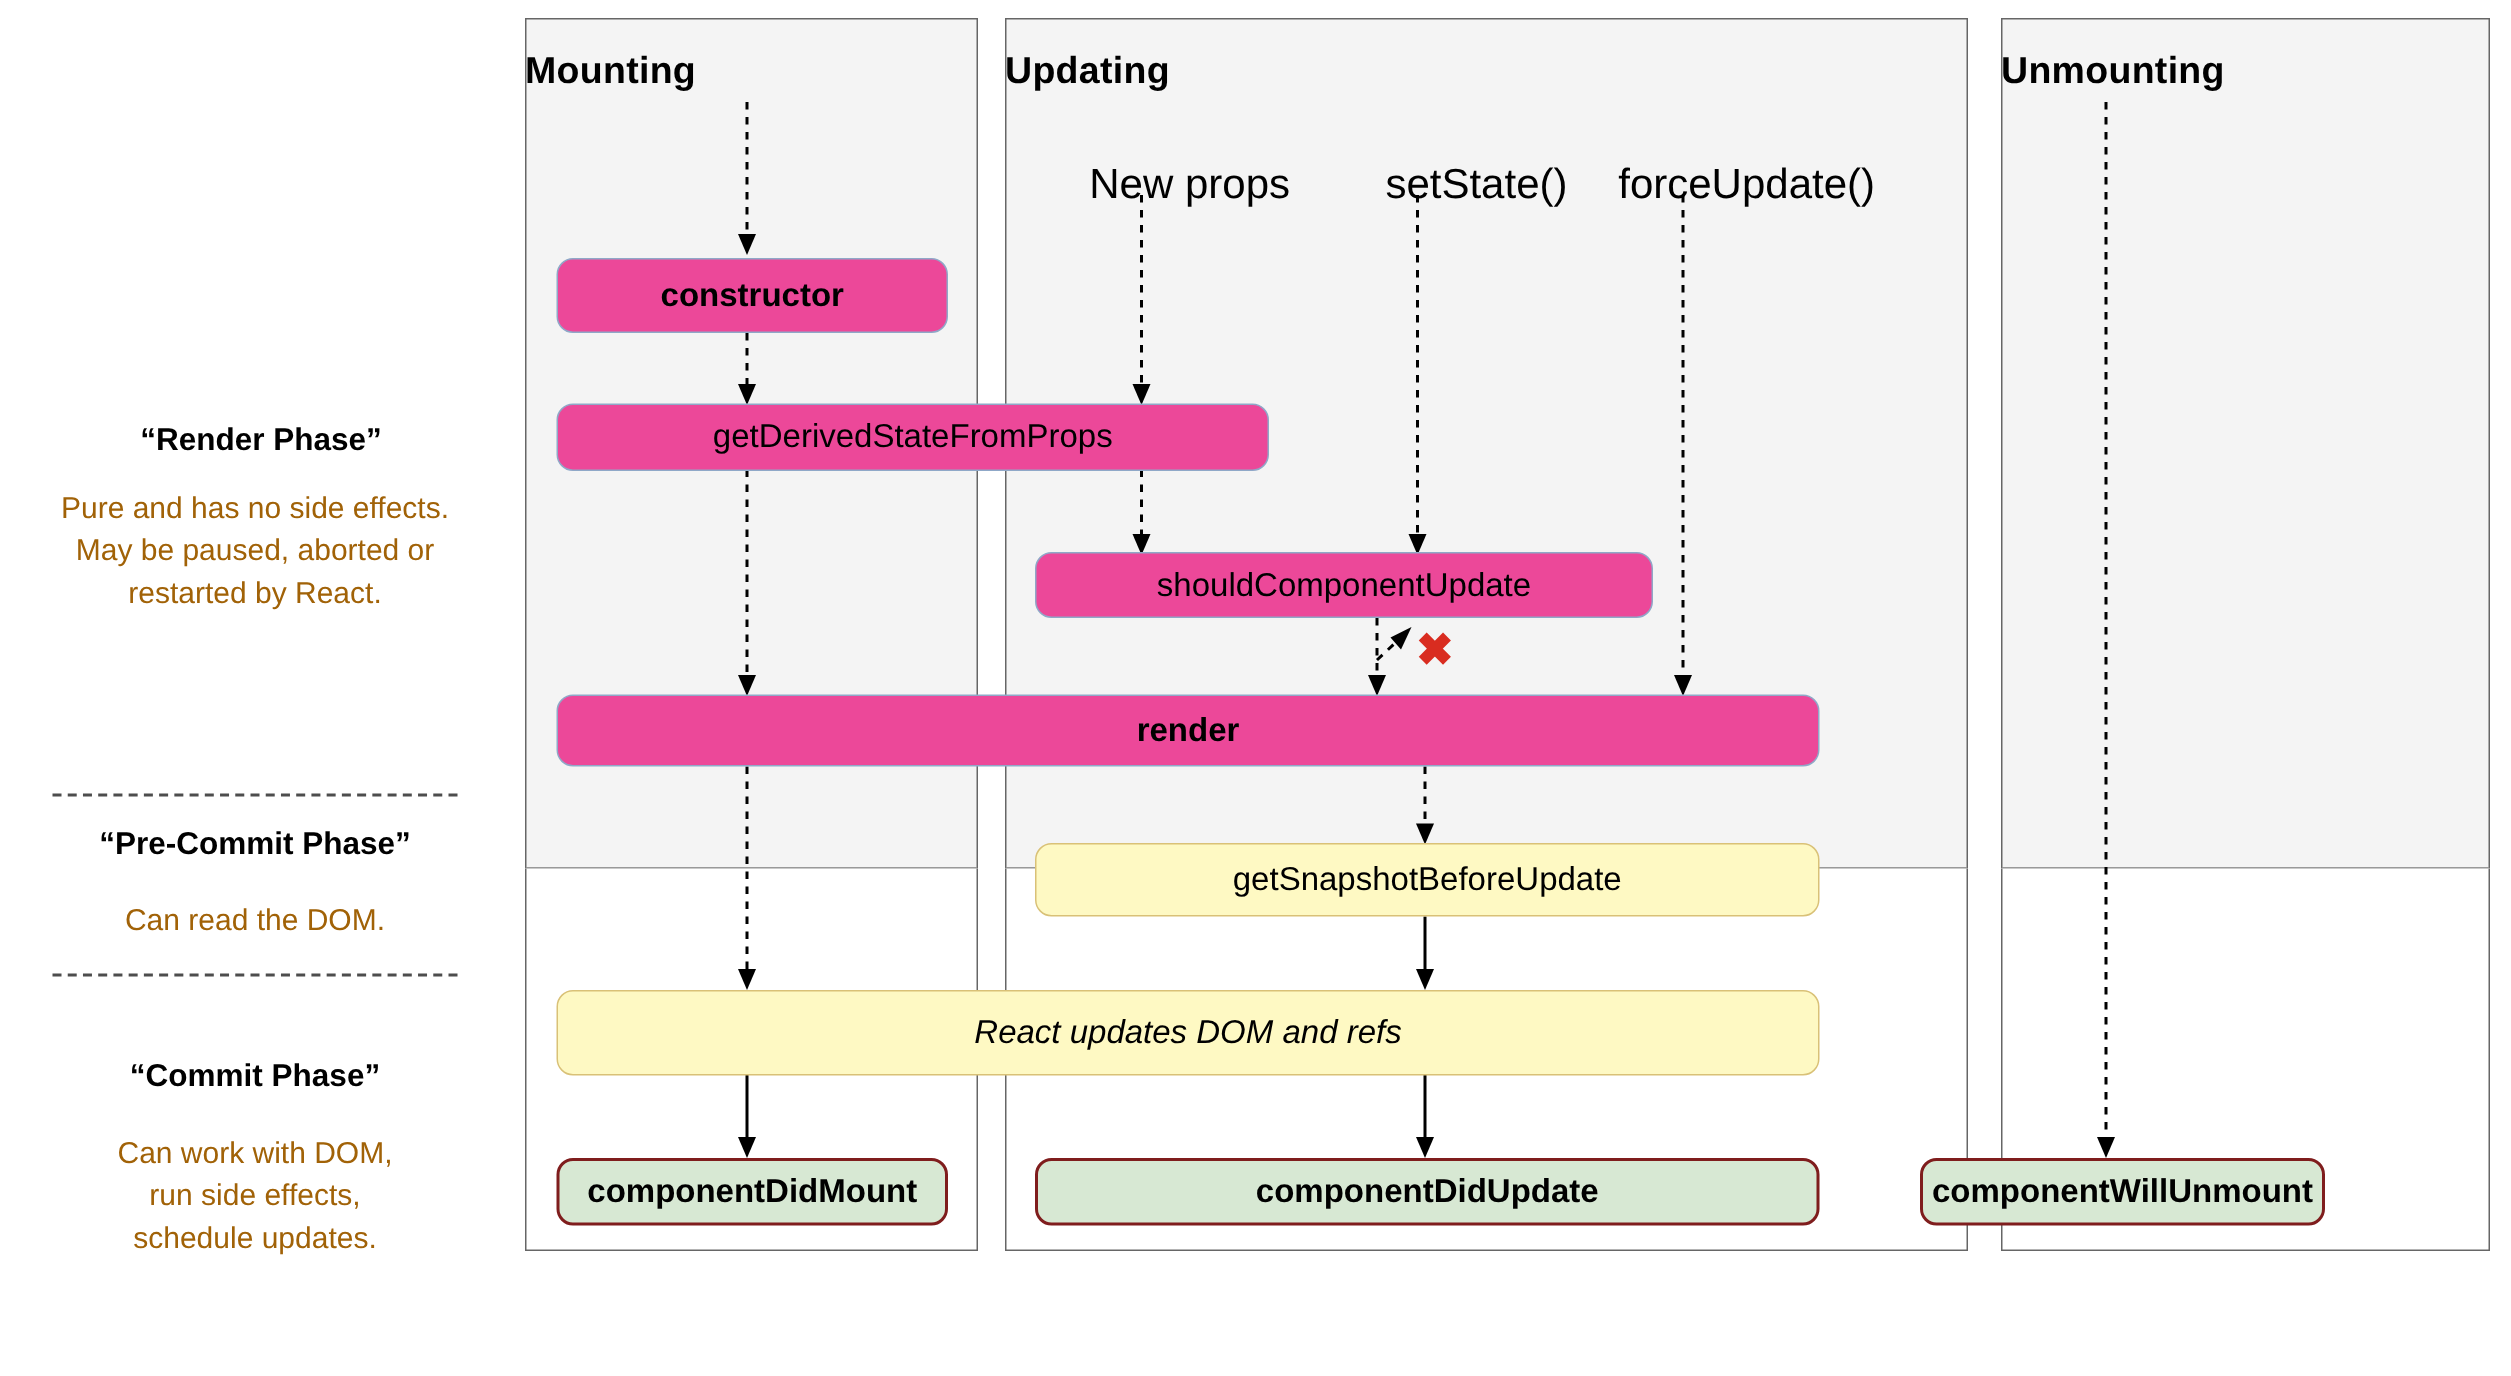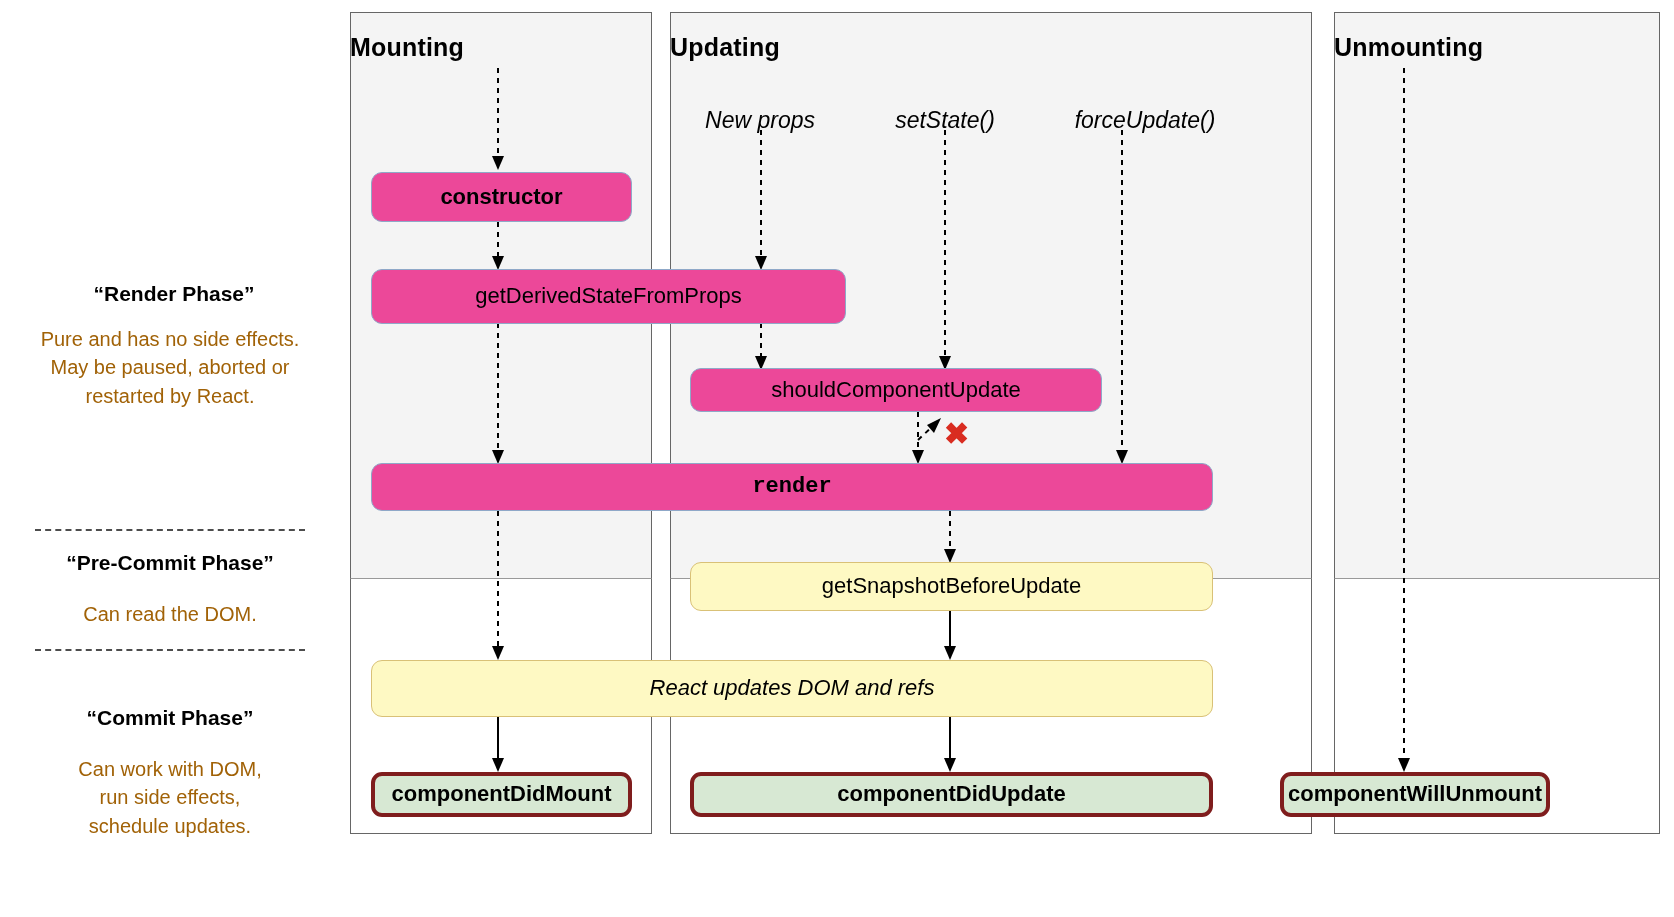--- a/index.html
+++ b/index.html
@@ -62,23 +62,22 @@
   }
   .legend-divider {
     position: absolute;
     border-top: 2px dashed #4d4d4d;
     height: 0;
   }
 
   
   .trigger-label {
     position: absolute;
-    text-align: center;
-    font-size: 23px;
-    font-style: italic;
+    text-align: right;
+    font-size: 28px;
     color: #000000;
     white-space: nowrap;
   }
 
   
   .node {
     position: absolute;
     box-sizing: border-box;
     display: flex;
     align-items: center;
@@ -92,21 +91,21 @@
   .node.blue {
     background: #ec4899;
     border: 1px solid #8fa8c8;
   }
   .node.yellow {
     background: #fef9c3;
     border: 1px solid #d9c177;
   }
   .node.green {
     background: #d7e8d3;
-    border: 4px solid #7f1d1d;
+    border: 2px solid #7f1d1d;
   }
   .node.bold { font-weight: bold; }
   .node.italic { font-style: italic; }
 
   
   #wires {
     position: absolute;
     left: 0;
     top: 0;
     width: 1674px;
@@ -217,25 +216,25 @@
     <polygon class="wire-head" points="950,772 944,758 956,758"></polygon>
 
     <line class="wire-dash" x1="1404" y1="68" x2="1404" y2="760"></line>
     <polygon class="wire-head" points="1404,772 1398,758 1410,758"></polygon>
   </svg>
 
   <div class="reject-mark" style="left:944px; top:419px;">✖</div>
 
   <div class="node blue bold" style="left:371px; top:172px; width:261px; height:50px;">constructor</div>
 
-  <div class="node blue" style="left:371px; top:269px; width:475px; height:55px;">getDerivedStateFromProps</div>
+  <div class="node blue" style="left:371px; top:269px; width:475px; height:45px;">getDerivedStateFromProps</div>
 
   <div class="node blue" style="left:690px; top:368px; width:412px; height:44px;">shouldComponentUpdate</div>
 
-  <div class="node blue bold" style="left:371px; top:463px; width:842px; height:48px;font-family:Liberation Mono, monospace;">render</div>
+  <div class="node blue bold" style="left:371px; top:463px; width:842px; height:48px;">render</div>
 
   <div class="node yellow" style="left:690px; top:562px; width:523px; height:49px;">getSnapshotBeforeUpdate</div>
 
   <div class="node yellow italic" style="left:371px; top:660px; width:842px; height:57px;">React updates DOM and refs</div>
 
   <div class="node green bold" style="left:371px; top:772px; width:261px; height:45px;">componentDidMount</div>
 
   <div class="node green bold" style="left:690px; top:772px; width:523px; height:45px;">componentDidUpdate</div>
 
   <div class="node green bold" style="left:1280px; top:772px; width:270px; height:45px;">componentWillUnmount</div>

